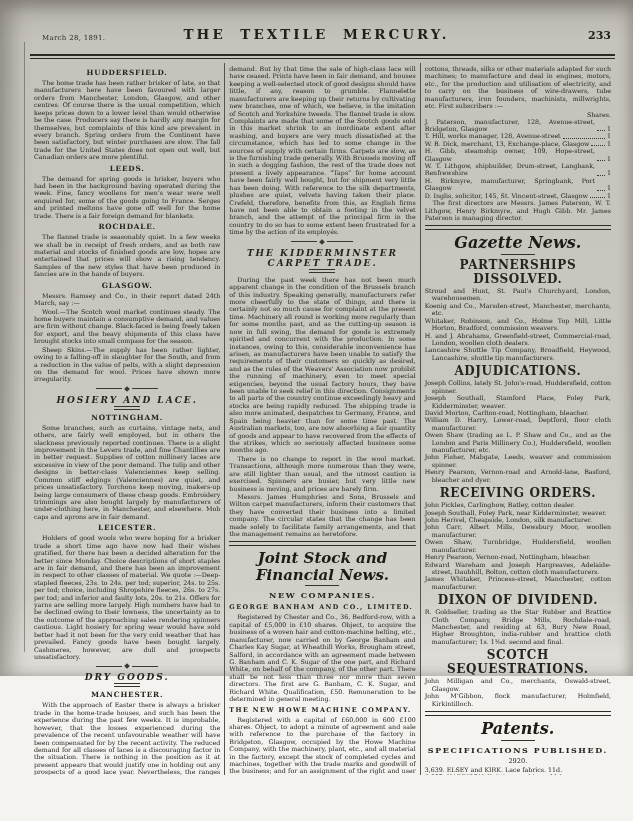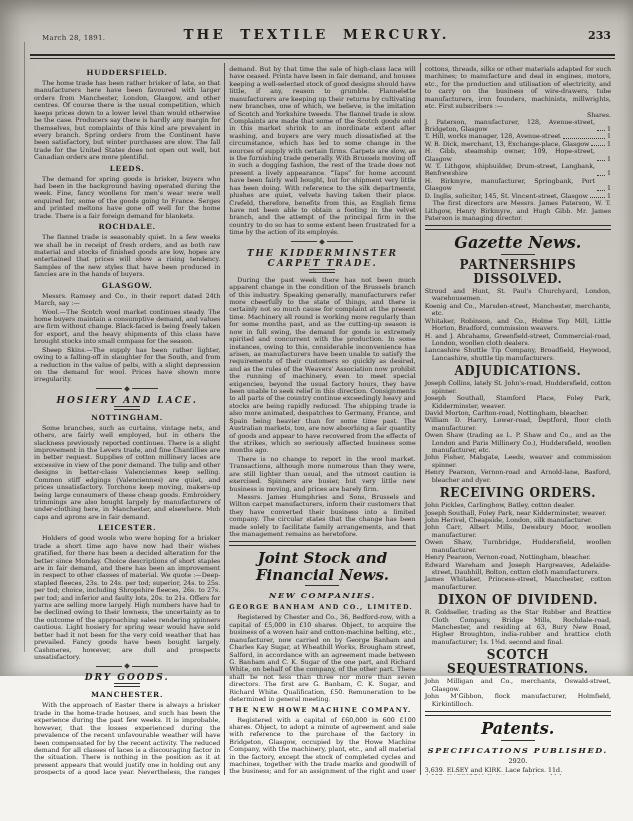--- a/index.html
+++ b/index.html
@@ -35,21 +35,21 @@
   .dept{font-style:italic;font-weight:700;font-size:9px;letter-spacing:2px;text-align:center;margin:4px 0 1px 0;}
   .dept-rule{width:26px;height:2px;border-top:1.6px solid #35332d;border-bottom:.8px solid #35332d;margin:1px auto 3px auto;}
   .orn{display:flex;align-items:center;justify-content:center;margin:4px 0;}
   .orn-line{width:26px;height:1px;background:#3a3831;}
   .orn-diamond{width:4px;height:4px;background:#3a3831;transform:rotate(45deg);margin:0 3px;}
   .dbl{height:3px;border-top:1.6px solid #2e2c27;border-bottom:.8px solid #2e2c27;margin:4px 0;}
   .bl-title{font-size:15px;font-weight:700;text-align:center;line-height:1.1;margin:0 0 2px 0;color:#1d1b16;font-style:italic;}
   .bl-title.small{font-size:16px;}
   .thin-short{width:34px;border-top:1px solid #35332d;margin:1px auto 3px auto;}
   .caps-head{text-align:left;font-size:6.4px;letter-spacing:1.4px;margin:3px 0 2px 0;}
-  .ital-head{font-style:italic;font-weight:700;font-size:8px;letter-spacing:1.6px;text-align:center;margin:4px 0 2px 0;}
+  .ital-head{font-weight:700;font-size:8px;letter-spacing:1.6px;text-align:center;margin:4px 0 2px 0;}
   .gz-head{text-align:center;font-weight:700;font-size:12px;letter-spacing:.6px;margin:3px 0 1px 0;}
   .entry{font-size:6.3px;line-height:1.18;text-align:justify;margin:0;padding-left:7px;text-indent:-7px;}
   .year{text-align:center;font-size:6.6px;margin:2px 0 1px 0;}
   .shares-label{text-align:right;font-size:6.3px;margin:0;}
   .sub-row{display:flex;align-items:flex-end;font-size:6.3px;line-height:1.18;}
   .sub-name{flex:0 1 auto;text-align:justify;}
   .sub-dots{flex:1 1 8px;min-width:8px;border-bottom:1px dotted #3a3831;margin:0 2px 1px 2px;height:5px;}
   .sub-val{flex:0 0 auto;}
 </style>
 </head>

